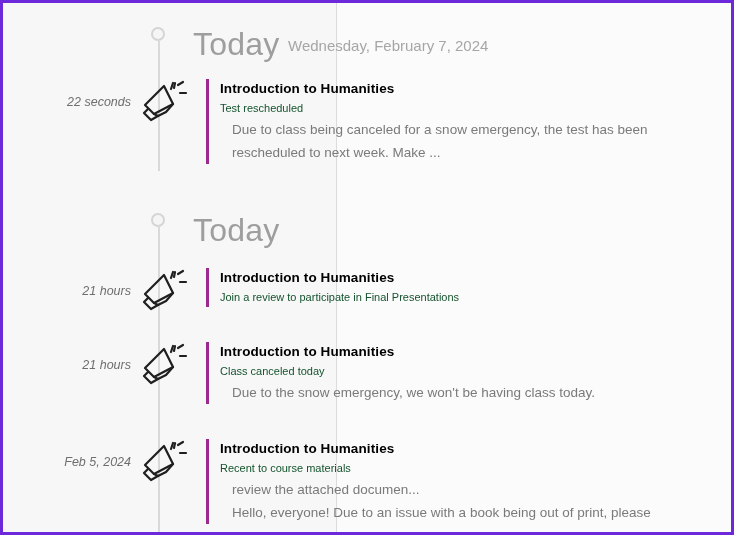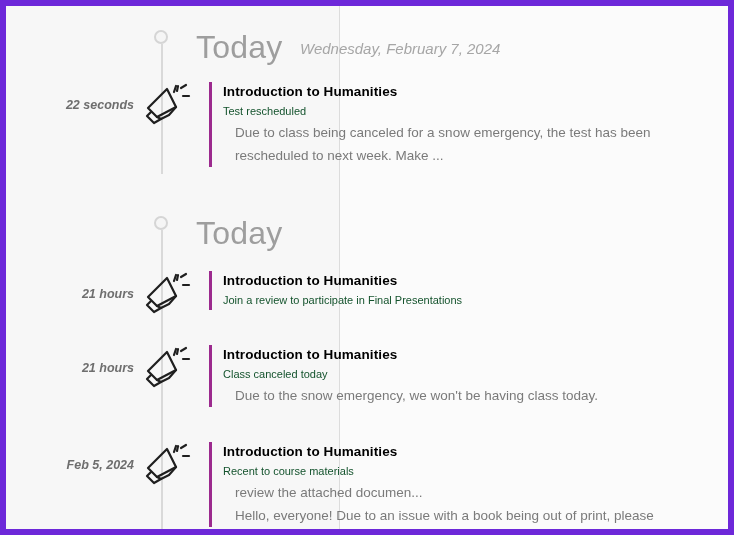--- a/index.html
+++ b/index.html
@@ -11,21 +11,21 @@
     height: 535px;
     background: #ffffff;
     font-family: "Liberation Sans", sans-serif;
     overflow: hidden;
   }
   .window {
     position: relative;
     box-sizing: border-box;
     width: 734px;
     height: 535px;
-    border: 6px solid #6d28d9;
+    border: 3px solid #6d28d9;
     background: #fdfdfd;
     overflow: hidden;
   }
   
   .gutter-panel {
     position: absolute;
     left: 0;
     top: 0;
     bottom: 0;
     width: 333px;
@@ -100,21 +100,20 @@
   }
   .row-time {
     position: absolute;
     left: 0;
     width: 128px;
     text-align: right;
     font-size: 12.5px;
     font-style: italic;
     color: #6e6e6e;
     white-space: nowrap;
-    font-weight: bold;
   }
   .row-icon {
     position: absolute;
     left: 133px;
     top: 0;
     width: 52px;
     height: 48px;
   }
   .row-icon svg { display: block; }
 
@@ -154,21 +153,21 @@
   <div class="content-panel"></div>
 
   <div class="stream">
 
     <div class="rail rail-top"></div>
     <div class="rail rail-bottom"></div>
 
     <div class="section-head" style="top:16px;">
       <span class="node" style="top:8px;"></span>
       <span class="sec-title" style="top:9px;">Today</span>
-      <span class="sec-date" style="left:294px; top:19px;font-style:italic;">Wednesday, February 7, 2024</span>
+      <span class="sec-date" style="left:285px; top:19px;">Wednesday, February 7, 2024</span>
     </div>
 
     <div class="row" style="top:76px;">
       <span class="row-time" style="top:16px;">22 seconds</span>
       <span class="row-icon">
         <svg width="52" height="48" viewBox="0 0 52 48" fill="none" stroke="#1f1f1f" stroke-width="2.2" stroke-linejoin="round" stroke-linecap="round">
           <path d="M9 26 L28 7 L37 25 L18 35 Z"></path>
           <path d="M12 30 L8 34 L15 41 L22 37"></path>
           <path d="M18 35 L22 37 L30 33 L37 25"></path>
           <path d="M35 4 L37 -2" transform="translate(0,6)"></path>

